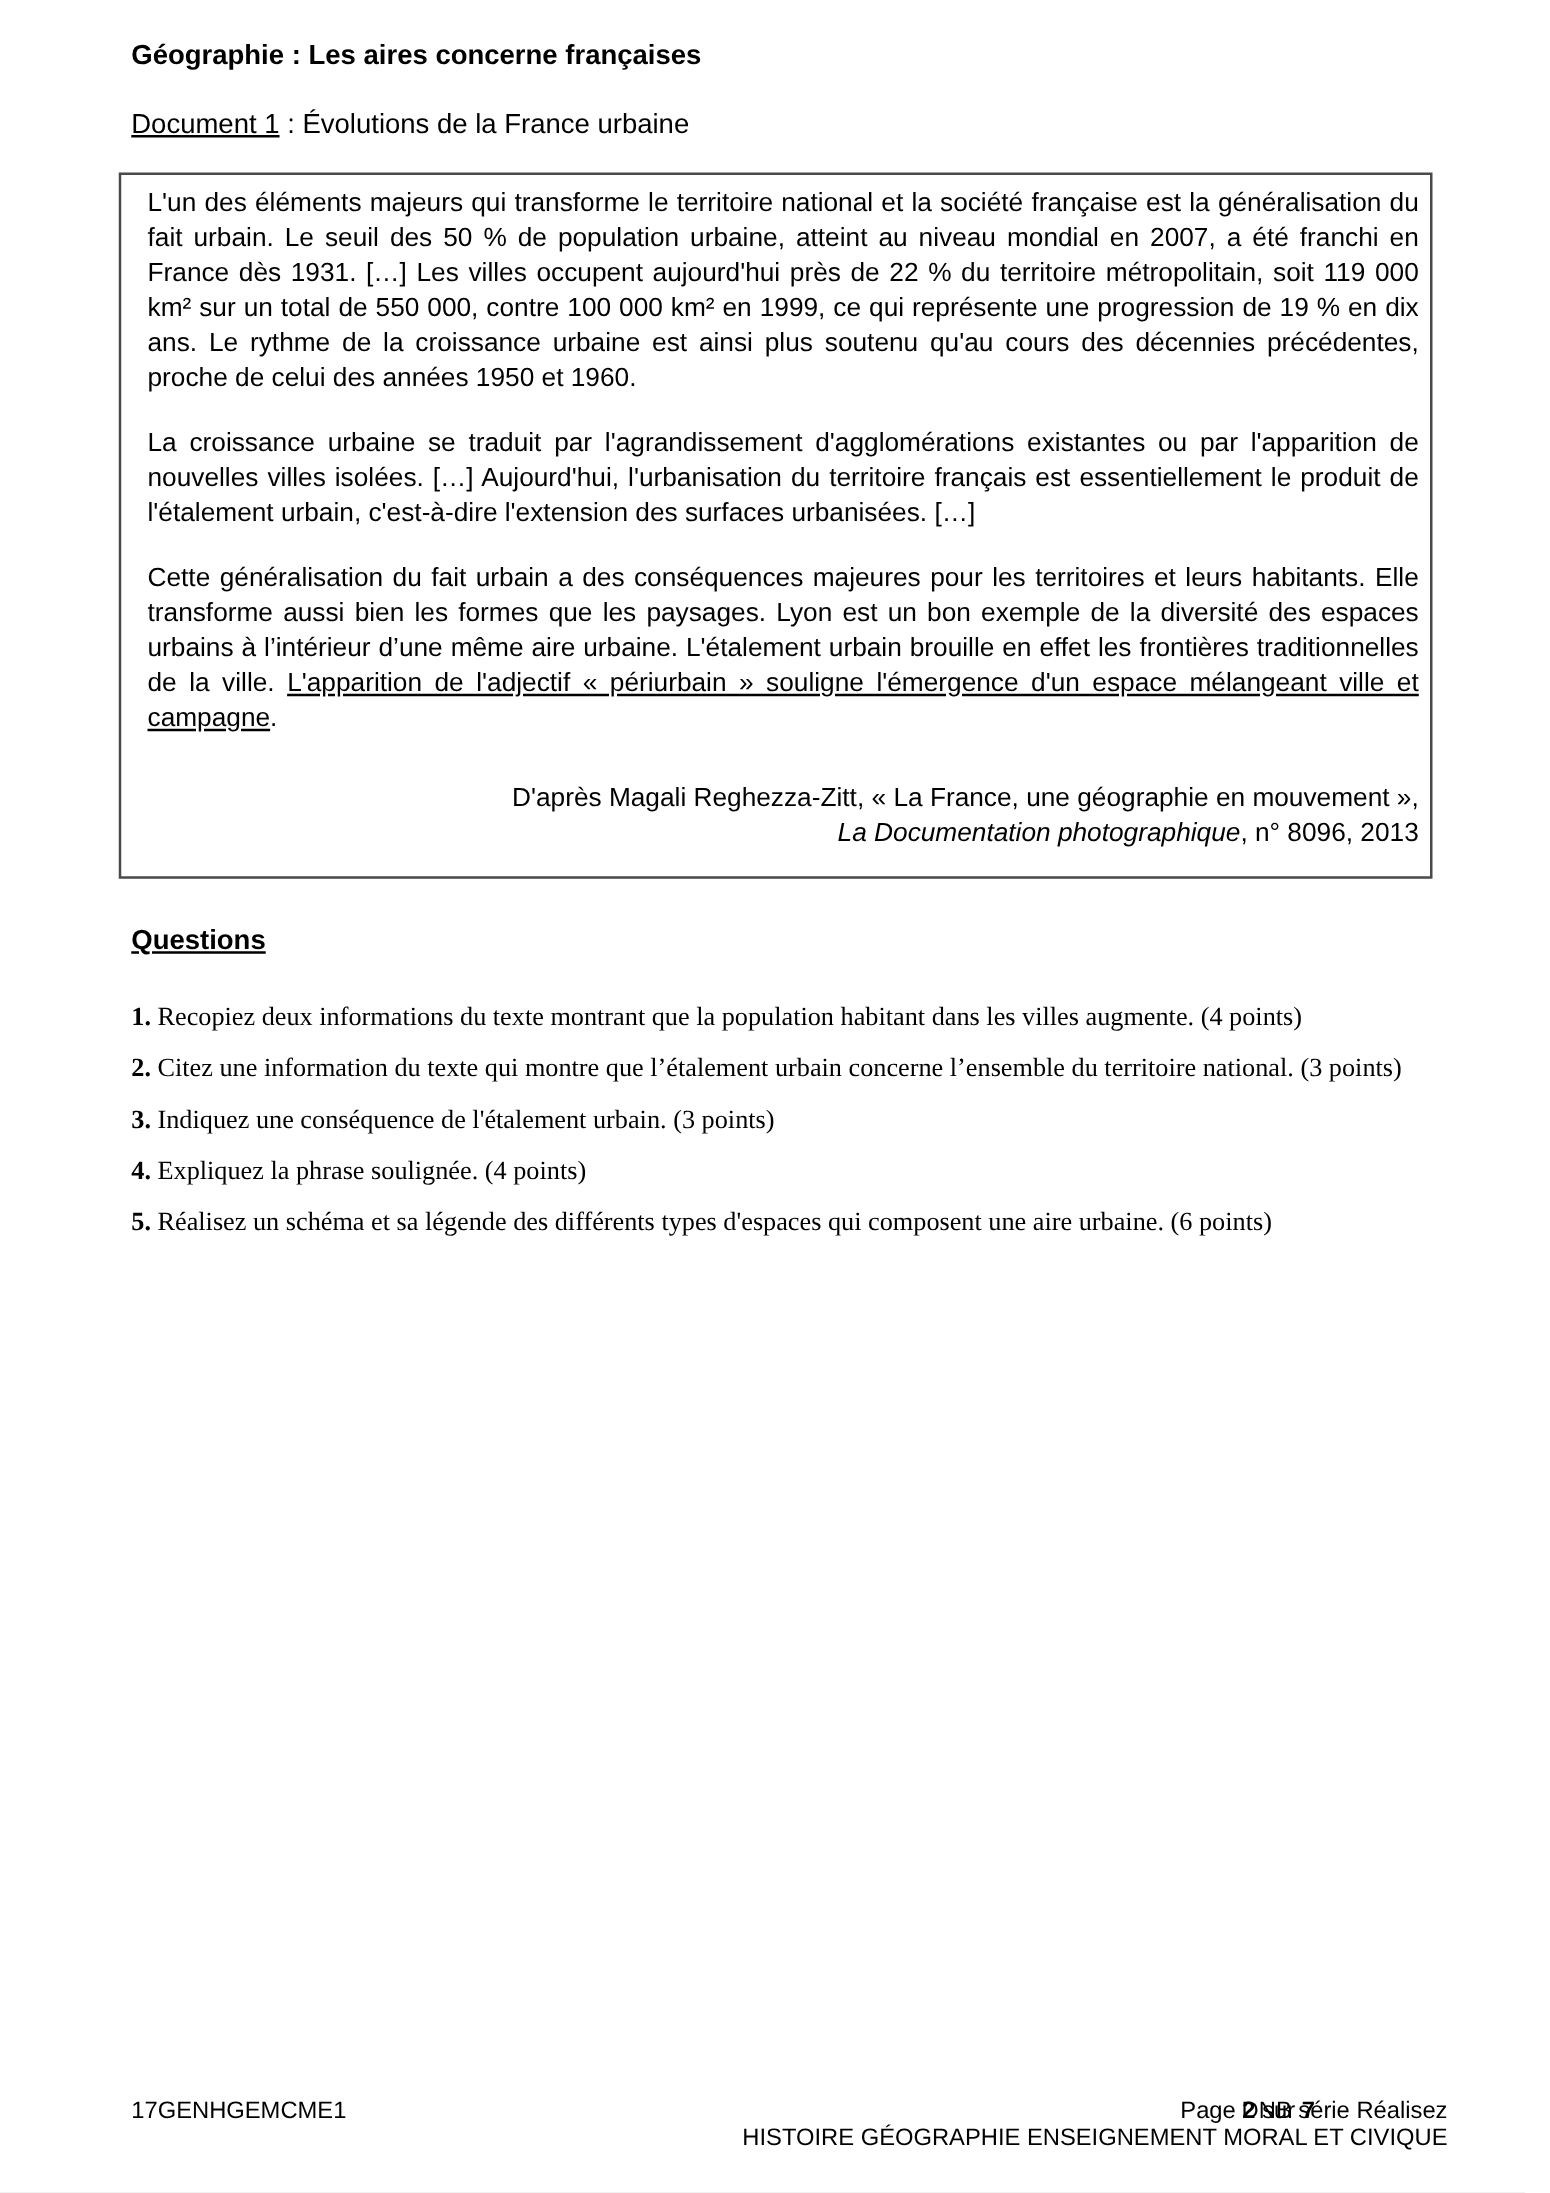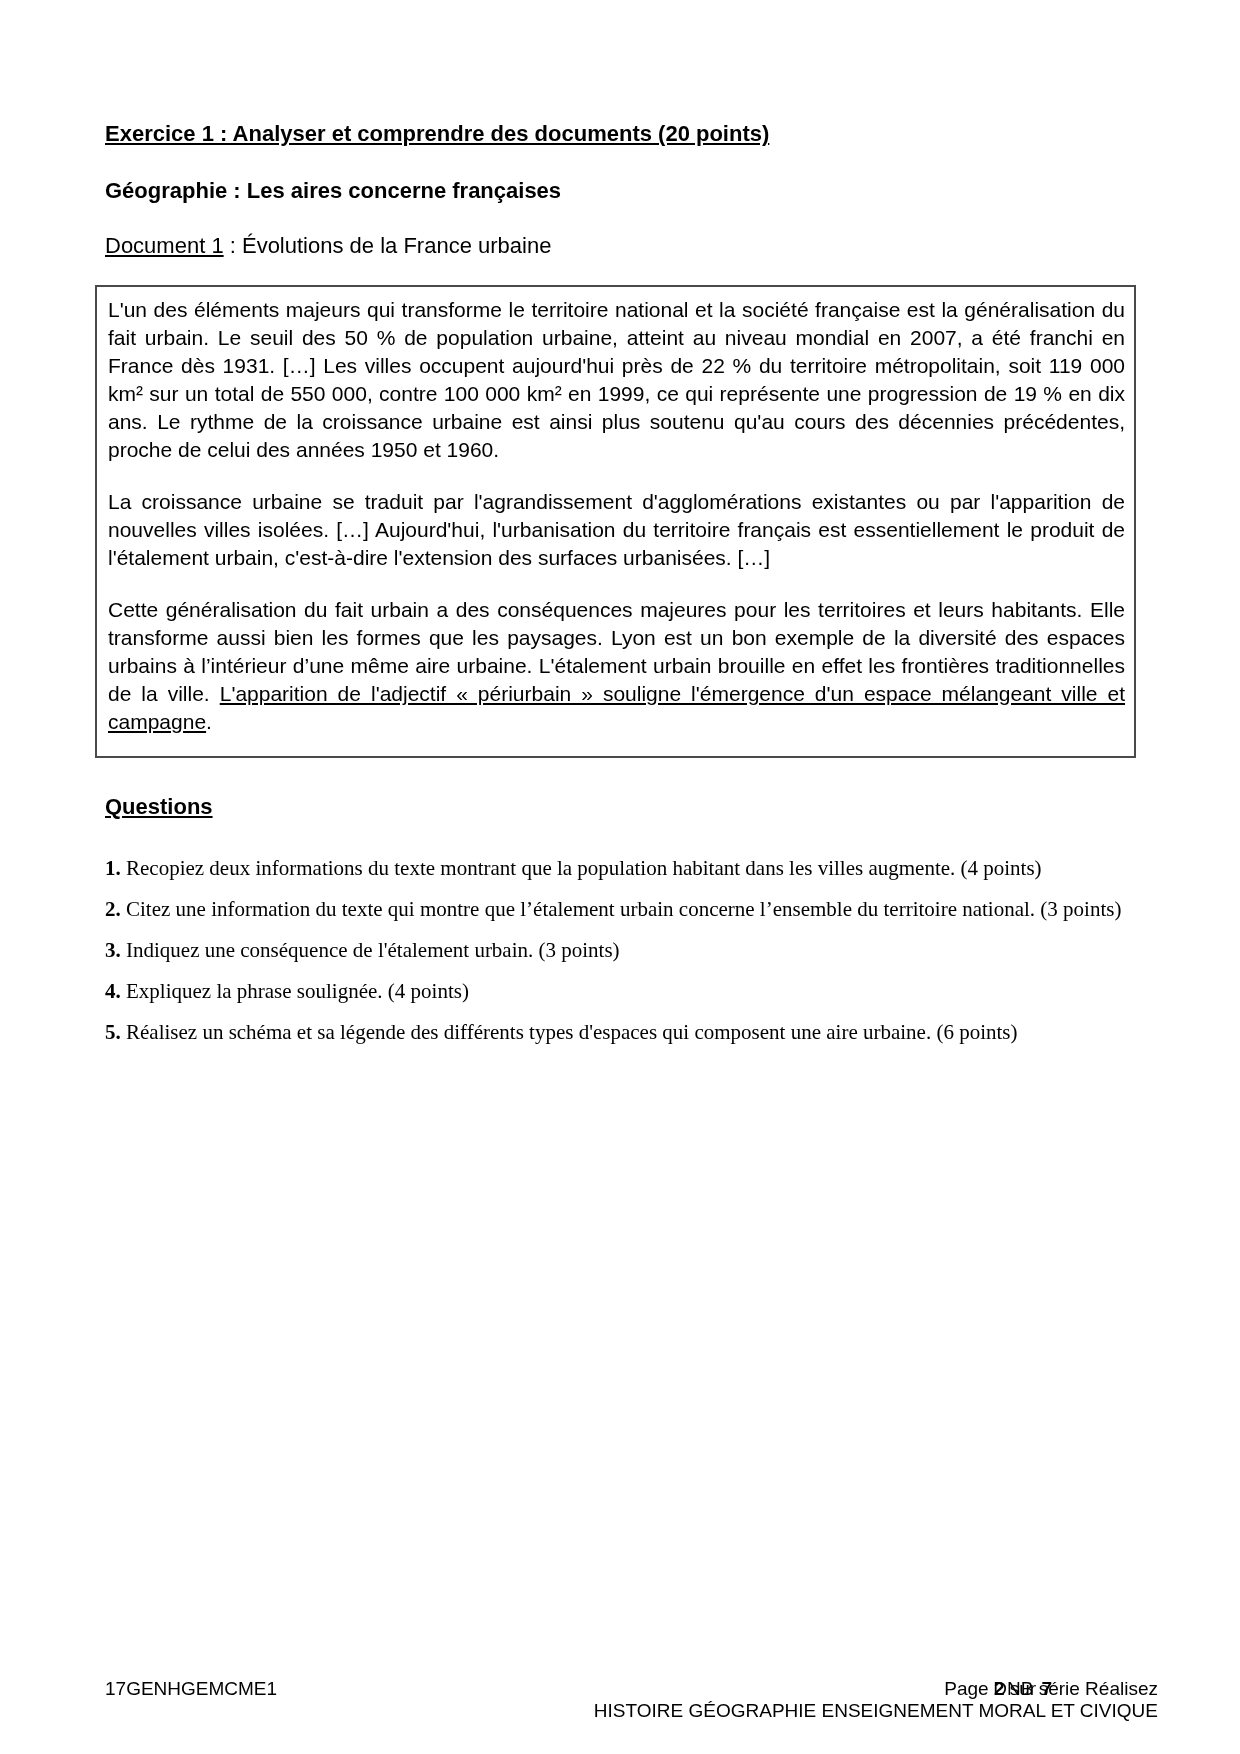--- a/index.html
+++ b/index.html
@@ -36,21 +36,21 @@
   }
   .doc-line {
     margin: 29px 0 0 0;
     font-size: 22px;
     line-height: 26px;
   }
   .doc-box {
     margin: 26px 0 0 -10px;
     width: 1017px;
     border: 2px solid #4a4a4a;
-    padding: 9px 9px 20px 11px;
+    padding: 9px 9px 20px 21px;
     text-align: justify;
   }
   .doc-box p { margin: 0 0 24px 0; }
   .doc-box p.last-par { margin-bottom: 0; }
   .attribution {
     margin: 36px 0 0 0 !important;
     text-align: right;
   }
   .questions-heading {
     margin: 36px 0 0 0;
@@ -78,30 +78,33 @@
   .f-left  { position: absolute; left: 105px; top: 0; }
   .f-right { position: absolute; right: 106px; top: 0; }
   .f-center { display: inline-block; }
 </style>
 </head>
 <body>
 
 <div class="page">
   <div class="content">
 
-    <h1 class="title">Exercice 1 : Analyser et comprendre des documents (20 points)</h1>
 
     <h2 class="subject">Géographie : Les aires concerne françaises</h2>
 
     <p class="doc-line"><span class="underline">Document 1</span><span> : Évolutions de la France urbaine</span></p>
 
     <div class="doc-box">
       <p>L'un des éléments majeurs qui transforme le territoire national et la société française est la généralisation du fait urbain. Le seuil des 50&nbsp;% de population urbaine, atteint au niveau mondial en 2007, a été franchi en France dès 1931. […] Les villes occupent aujourd'hui près de 22&nbsp;% du territoire métropolitain, soit 119&nbsp;000 km² sur un total de 550&nbsp;000, contre 100&nbsp;000 km² en 1999, ce qui représente une progression de 19&nbsp;% en dix ans. Le rythme de la croissance urbaine est ainsi plus soutenu qu'au cours des décennies précédentes, proche de celui des années 1950 et 1960.</p>
       <p>La croissance urbaine se traduit par l'agrandissement d'agglomérations existantes ou par l'apparition de nouvelles villes isolées. […] Aujourd'hui, l'urbanisation du territoire français est essentiellement le produit de l'étalement urbain, c'est-à-dire l'extension des surfaces urbanisées. […]</p>
       <p class="last-par"><span>Cette généralisation du fait urbain a des conséquences majeures pour les territoires et leurs habitants. Elle transforme aussi bien les formes que les paysages. Lyon est un bon exemple de la diversité des espaces urbains à l’intérieur d’une même aire urbaine. L'étalement urbain brouille en effet les frontières traditionnelles de la ville. </span><span class="underline">L'apparition de l'adjectif «&nbsp;périurbain&nbsp;» souligne l'émergence d'un espace mélangeant ville et campagne</span><span>.</span></p>
+      <p class="attribution">
+        <span>D'après Magali Reghezza-Zitt, «&nbsp;La France, une géographie en mouvement&nbsp;»,</span><br>
+        <span><span class="italic">La Documentation photographique</span><span>, n°&nbsp;8096, 2013</span></span>
+      </p>
     </div>
 
     <h3 class="questions-heading">Questions</h3>
 
     <div>
       <p class="question"><span class="q-num">1.</span> <span>Recopiez deux informations du texte montrant que la population habitant dans les villes augmente. (4 points)</span></p>
       <p class="question"><span class="q-num">2.</span> <span>Citez une information du texte qui montre que l’étalement urbain concerne l’ensemble du territoire national. (3 points)</span></p>
       <p class="question"><span class="q-num">3.</span> <span>Indiquez une conséquence de l'étalement urbain. (3 points)</span></p>
       <p class="question"><span class="q-num">4.</span> <span>Expliquez la phrase soulignée. (4 points)</span></p>
       <p class="question"><span class="q-num">5.</span> <span>Réalisez un schéma et sa légende des différents types d'espaces qui composent une aire urbaine. (6 points)</span></p>

